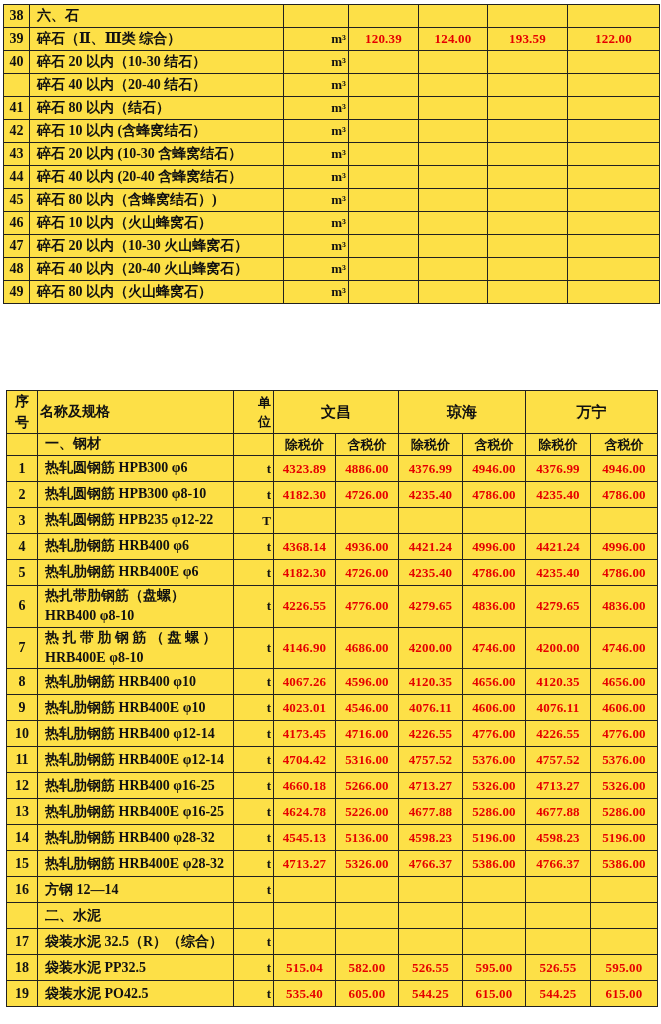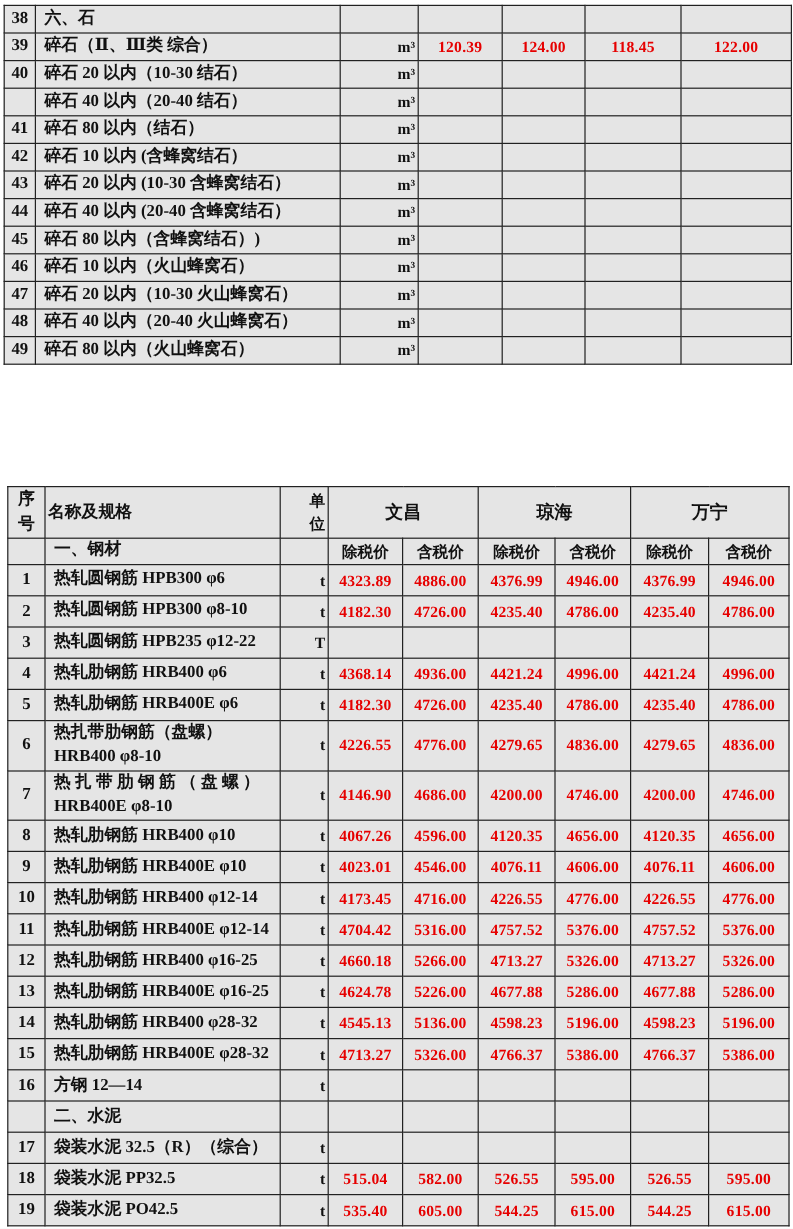--- a/index.html
+++ b/index.html
@@ -1,28 +1,28 @@
 <!DOCTYPE html>
 <html style="--price-red: #e60000;"><head>
 <meta charset="utf-8">
 <style>
   html,body{margin:0;padding:0;}
   body{
     width:661px;height:1024px;background:#ffffff;position:relative;overflow:hidden;
     font-family:"Liberation Serif","DejaVu Serif",serif;
     font-weight:700;color:#111;
   }
-  table{border-collapse:collapse;table-layout:fixed;position:absolute;background:#e5e5e5;}
+  table{border-collapse:collapse;table-layout:fixed;position:absolute;background:#fde047;}
   td{border:1.5px solid #212121;padding:0 2px;overflow:hidden;vertical-align:middle;}
 
   
   #table1{left:3px;top:4px;width:656px;}
   #table1 td{height:22px;}
   
-  #table2{left:6px;top:405px;width:651px;}
+  #table2{left:6px;top:390px;width:651px;}
   #table2 tbody td{height:25px;}
   #table2 tr.h-main td{height:42px;}
   #table2 tr.h-sub td{height:21px;margin-left:15px;}
 
   .c-num{text-align:center;font-size:14px;}
   .c-name{text-align:left;padding-left:7px;font-size:14px;line-height:1.45;}
   .c-unit{text-align:right;font-size:13px;}
   .c-price{text-align:center;font-size:13px;color:var(--price-red,#e60000);letter-spacing:0.2px;}
   .hc{text-align:left;padding-left:2px;font-size:14px;}
   .city{text-align:center;font-size:15px;}
@@ -54,21 +54,21 @@
     <td class="c-price"></td>
     <td class="c-price"></td>
     <td class="c-price"></td>
   </tr>
         <tr>
     <td class="c-num">39</td>
     <td class="c-name">碎石（Ⅱ、Ⅲ类 综合）</td>
     <td class="c-unit">m³</td>
     <td class="c-price">120.39</td>
     <td class="c-price">124.00</td>
-    <td class="c-price">118.45</td>
+    <td class="c-price">193.59</td>
     <td class="c-price">122.00</td>
   </tr>
         <tr>
     <td class="c-num">40</td>
     <td class="c-name">碎石 20 以内（10-30 结石）</td>
     <td class="c-unit">m³</td>
     <td class="c-price"></td>
     <td class="c-price"></td>
     <td class="c-price"></td>
     <td class="c-price"></td>

